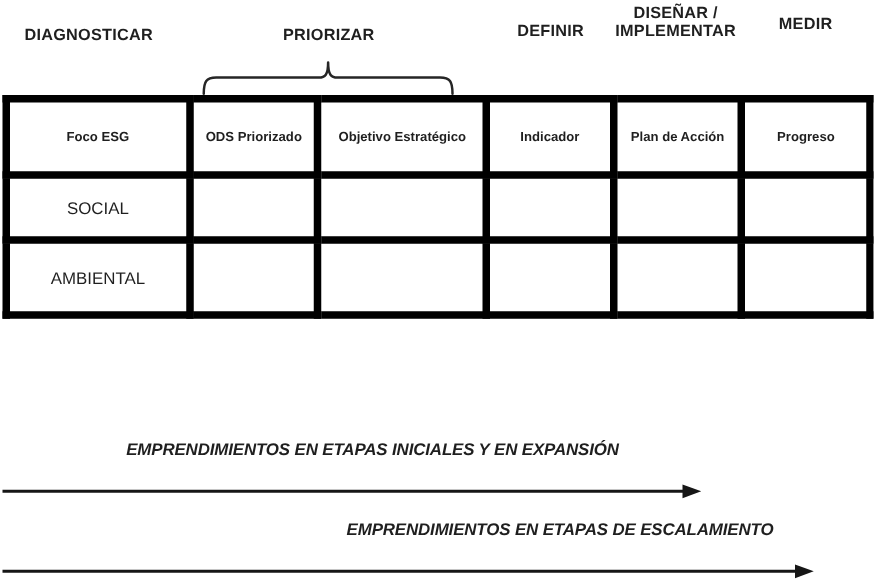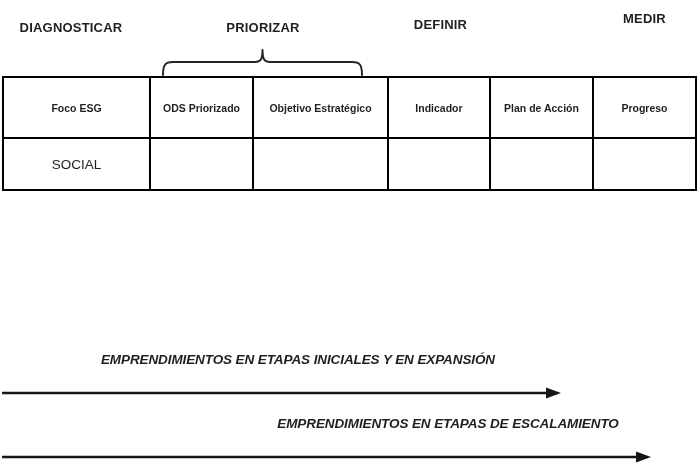--- a/index.html
+++ b/index.html
@@ -44,21 +44,21 @@
 
   
   table.matrix {
     position: absolute;
     left: 2px;
     top: 76px;
     border-collapse: collapse;
     table-layout: fixed;
   }
   .matrix th, .matrix td {
-    border: 2px solid #000000;
+    border: 6px solid #000000;
     padding: 0;
     text-align: center;
     vertical-align: middle;
     background: #ffffff;
     overflow: hidden;
   }
   .matrix th {
     font-size: 10.5px;
     font-weight: bold;
     white-space: nowrap;
@@ -93,20 +93,21 @@
   .a1 { left: 0; top: 449px; width: 660px; height: 16px; }
 </style>
 </head>
 <body>
 
 <div class="canvas">
 
   <div class="phase p0">DIAGNOSTICAR</div>
   <div class="phase p2">DEFINIR</div>
   <div class="phase p1">PRIORIZAR</div>
+  <div class="phase p3">DISEÑAR / IMPLEMENTAR</div>
   <div class="phase p4">MEDIR</div>
 
   <svg class="brace" viewBox="0 0 205 32" aria-hidden="true">
     <path d="M 3 29 C 3 19, 5 16, 13 16 L 95 16 C 100 16, 102.5 14, 102.5 4 C 102.5 14, 105 16, 110 16 L 192 16 C 200 16, 202 19, 202 29" fill="none" stroke="#262626" stroke-width="2" stroke-linecap="round" stroke-linejoin="round"></path>
   </svg>
 
   <table class="matrix">
     <colgroup>
       <col style="width:147px">
       <col style="width:103px">
@@ -125,20 +126,28 @@
         <th>Progreso</th>
       </tr>
       <tr class="r0">
         <td class="row-label">SOCIAL</td>
         <td></td>
         <td></td>
         <td></td>
         <td></td>
         <td></td>
       </tr>
+      <tr class="r1">
+        <td class="row-label">AMBIENTAL</td>
+        <td></td>
+        <td></td>
+        <td></td>
+        <td></td>
+        <td></td>
+      </tr>
     </tbody>
   </table>
 
   <div class="arrow-label al0">EMPRENDIMIENTOS EN ETAPAS INICIALES Y EN EXPANSIÓN</div>
   <svg class="arrow-svg a0" viewBox="0 0 575 16" aria-hidden="true">
     <line x1="2" y1="8" x2="547" y2="8" stroke="#161616" stroke-width="2.4"></line>
     <polygon points="546,2.5 561,8 546,13.5" fill="#161616"></polygon>
   </svg>
 
   <div class="arrow-label al1">EMPRENDIMIENTOS EN ETAPAS DE ESCALAMIENTO</div>

